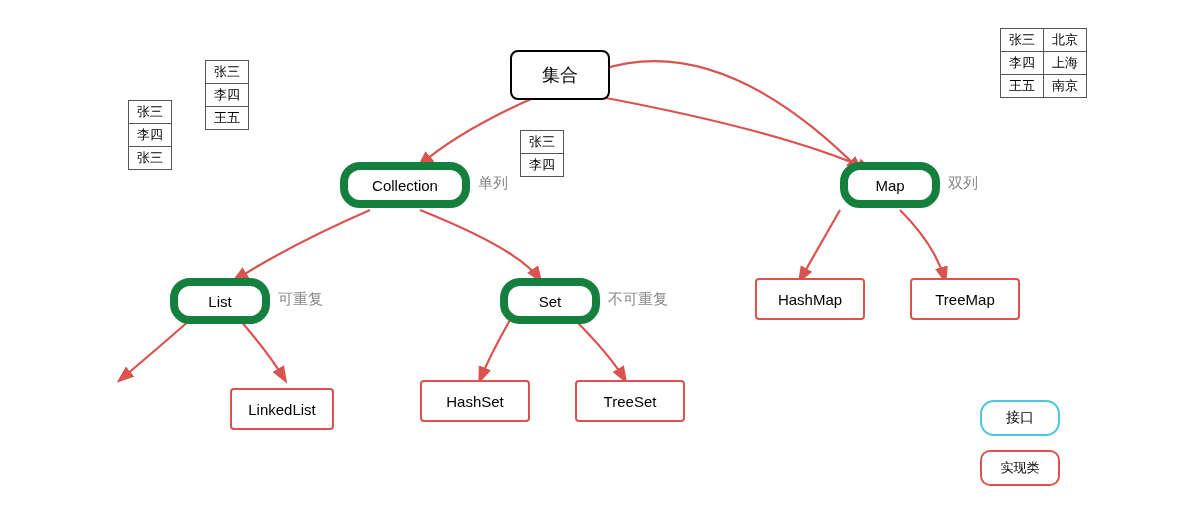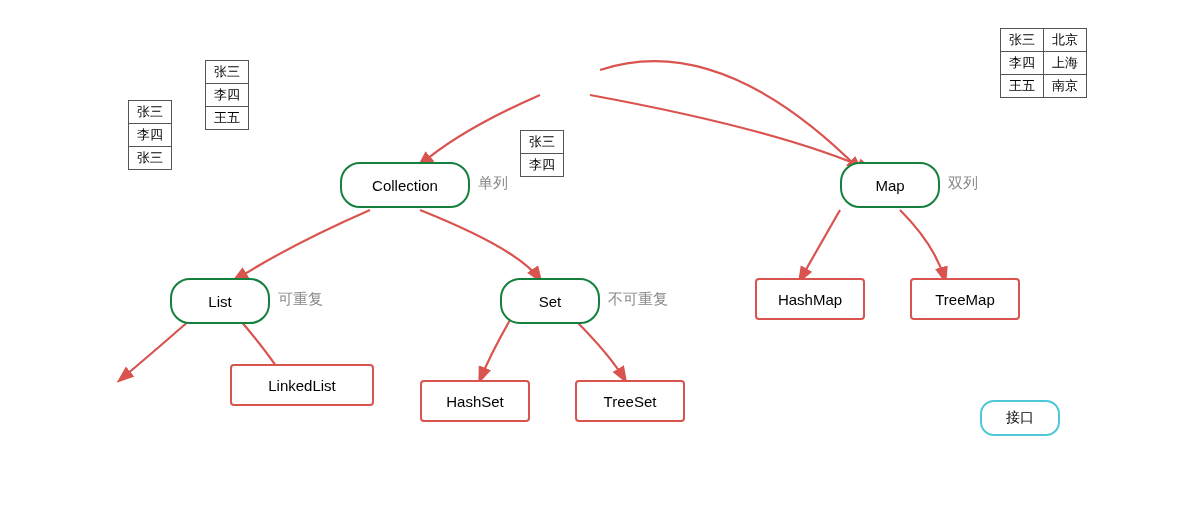--- a/index.html
+++ b/index.html
@@ -20,21 +20,21 @@
     .node {
       position: absolute;
       display: flex;
       align-items: center;
       justify-content: center;
       font-size: 15px;
       font-weight: normal;
       white-space: nowrap;
     }
     .node-interface {
-      border: 2px solid #15803d;
+      border: 8px solid #15803d;
       border-radius: 20px;
       background: #fff;
       color: #000;
       padding: 6px 18px;
     }
     .node-class {
       border: 2px solid #d9534f;
       border-radius: 4px;
       background: #fff;
       color: #000;
@@ -118,20 +118,23 @@
     <path d="M 900,210 Q 935,245 945,280" stroke="#d9534f" stroke-width="2.2" fill="none" marker-end="url(#arrowRed)"></path>
 
     <path d="M 600,70 Q 720,30 860,170" stroke="#d9534f" stroke-width="2.2" fill="none" marker-end="url(#arrowRed)"></path>
     <defs>
       <marker id="arrowRed" markerWidth="8" markerHeight="8" refX="6" refY="3" orient="auto">
         <path d="M0,0 L0,6 L8,3 z" fill="#d9534f"></path>
       </marker>
     </defs>
   </svg>
 
+  <div class="node node-root" style="left:510px; top:50px; width:100px; height:50px;">
+    <span>集合</span>
+  </div>
 
   <div class="node node-interface" style="left:340px; top:162px; width:130px; height:46px;">
     <span>Collection</span>
   </div>
 
   <div class="label-text" style="left:478px; top:174px;">
     <span>单列</span>
   </div>
 
   <div class="node node-interface" style="left:840px; top:162px; width:100px; height:46px;justify-content:center;">
@@ -152,21 +155,21 @@
 
   <div class="node node-interface" style="left:500px; top:278px; width:100px; height:46px;">
     <span>Set</span>
   </div>
 
   <div class="label-text" style="left:608px; top:290px;">
     <span>不可重复</span>
   </div>
 
 
-  <div class="node node-class" style="left:230px; top:364px; width:144px; height:42px;">
+  <div class="node node-class" style="left:230px; top:388px; width:104px; height:42px;">
     <span>LinkedList</span>
   </div>
 
   <div class="node node-class" style="left:420px; top:380px; width:110px; height:42px;">
     <span>HashSet</span>
   </div>
 
   <div class="node node-class" style="left:575px; top:380px; width:110px; height:42px;">
     <span>TreeSet</span>
   </div>
@@ -232,16 +235,19 @@
     <tr>
           <td>张三</td>
         </tr>
   </tbody>
     </table>
 
   <div class="legend-interface" style="left:980px; top:400px; width:80px; height:36px; display:flex; align-items:center; justify-content:center;">
     <span>接口</span>
   </div>
 
+  <div class="legend-class" style="left:980px; top:450px; width:80px; height:36px; display:flex; align-items:center; justify-content:center; font-size:13px;">
+    <span>实现类</span>
+  </div>
 
   <div style="position:absolute; bottom:8px; left:50px; font-size:11px; color:#aaa; opacity:0.7;">
   </div>
 </div>
 
 </body></html>

